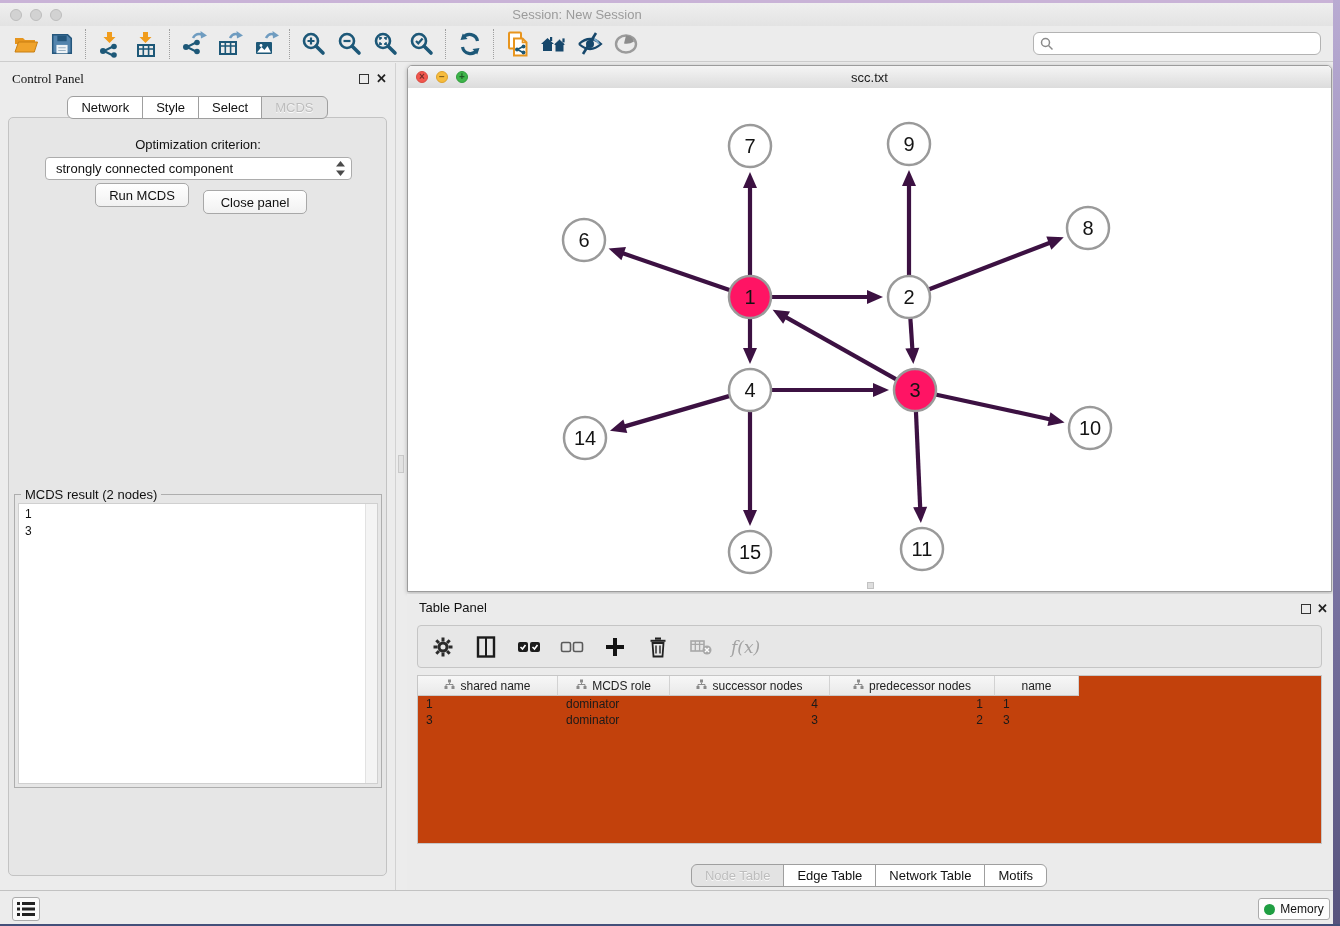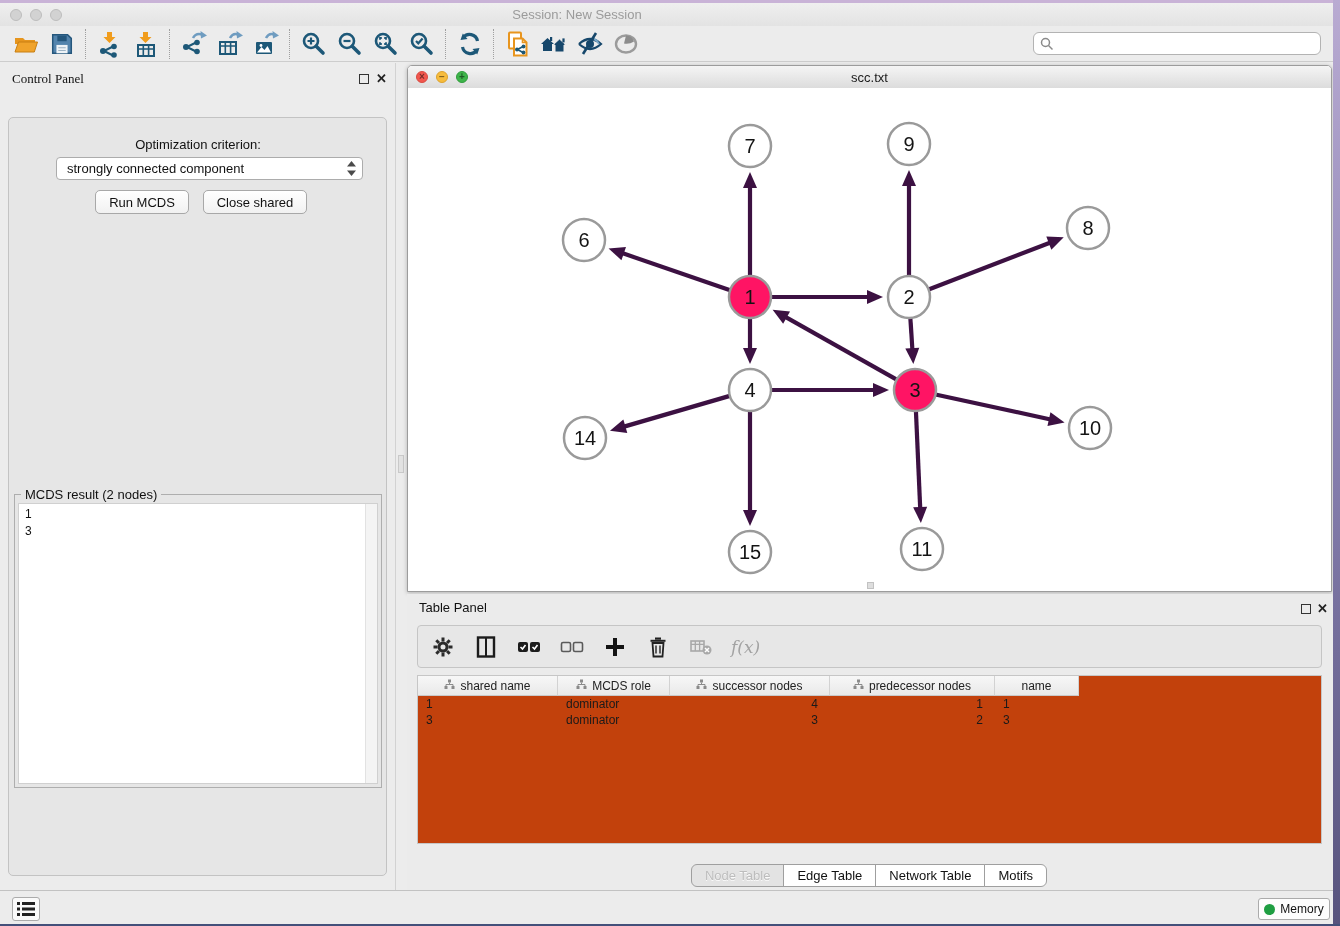--- a/index.html
+++ b/index.html
@@ -30,24 +30,24 @@
   #cp-title{left:12px;top:71px;font-size:13px;color:#111;font-family:Liberation Serif, serif;}
   .float-ico{width:10px;height:10px;border:1.6px solid #333;box-sizing:border-box;background:transparent;}
   .close-ico{font-size:13px;font-weight:bold;color:#222;line-height:13px;}
   #cp-tabs{left:0;top:96px;width:396px;display:flex;justify-content:center;z-index:3;}
   .mtab{font-size:13px;padding:3px 13px;background:#fff;border:1px solid #9f9f9f;margin-left:-1px;color:#111;white-space:nowrap;}
   .mtab:first-child{border-radius:6px 0 0 6px;}
   .mtab:last-child{border-radius:0 6px 6px 0;}
   .mtab.sel{background:#e3e3e3;color:#bdbdbd;text-shadow:0 1px 0 #fafafa;}
   #cp-body{left:8px;top:117px;width:379px;height:759px;background:#e6e6e6;border:1px solid #c3c3c3;border-radius:5px;box-sizing:border-box;}
   #opt-label{left:0;top:137px;width:396px;text-align:center;font-size:13px;color:#111;}
-  #criterion{left:56px;top:157px;width:307px;height:23px;background:#fff;border:1px solid #acacac;border-radius:4px;box-sizing:border-box;display:flex;align-items:center;padding-left:10px;font-size:13px;color:#111;}
+  #criterion{left:45px;top:157px;width:307px;height:23px;background:#fff;border:1px solid #acacac;border-radius:4px;box-sizing:border-box;display:flex;align-items:center;padding-left:10px;font-size:13px;color:#111;}
   #criterion svg{margin-left:auto;margin-right:6px;}
   .pbtn{height:24px;background:linear-gradient(180deg,#ffffff,#f1f1f1);border:1px solid #a8a8a8;border-radius:5px;box-sizing:border-box;display:flex;align-items:center;justify-content:center;font-size:13px;color:#111;}
-  #run-btn{left:95px;top:190px;width:94px;}
+  #run-btn{left:95px;top:183px;width:94px;}
   #closep-btn{left:203px;top:190px;width:104px;}
   #mcds-fieldset{left:14px;top:494px;width:368px;height:294px;border:1px solid #aeaeae;box-sizing:border-box;}
   #mcds-legend{position:absolute;top:-8px;left:6px;background:#e6e6e6;padding:0 4px;font-size:13px;color:#111;}
   #mcds-result{position:absolute;left:3px;top:8px;right:3px;bottom:3px;background:#fff;border:1px solid #d0d0d0;box-sizing:border-box;}
   #mcds-result-text{margin:0;padding:2px 6px;font-family:"Liberation Sans",sans-serif;font-size:12px;line-height:17px;color:#111;white-space:pre;}
   #mcds-scroll{position:absolute;right:0;top:0;bottom:0;width:11px;background:#f4f4f4;border-left:1px solid #e2e2e2;}
 
   
   #splitter{left:396px;top:63px;width:11px;height:827px;}
   #splitter-grip{left:398px;top:455px;width:6px;height:18px;background:#e2e2e2;border:1px solid #c9c9c9;box-sizing:border-box;}
@@ -242,31 +242,37 @@
           <line x1="8.5" y1="8.5" x2="12.5" y2="12.5" stroke="#8a8a8a" stroke-width="1.5"></line>
         </svg>
       <input type="text" placeholder="" style="">
     </div>
   </div>
 
   <div class="abs" id="control-panel"></div>
   <div class="abs" id="cp-title">Control Panel</div>
   <div class="abs float-ico" style="left:359px;top:74px;"></div>
   <div class="abs close-ico" style="left:376px;top:72px;">✕</div>
+  <div class="abs" id="cp-tabs">
+      <span class="mtab">Network</span>
+      <span class="mtab">Style</span>
+      <span class="mtab">Select</span>
+      <span class="mtab sel">MCDS</span>
+    </div>
   <div class="abs" id="cp-body"></div>
   <div class="abs" id="opt-label">Optimization criterion:</div>
   <div class="abs" id="criterion">
     <span>strongly connected component</span>
     <svg width="9" height="15" viewBox="0 0 9 15">
         <polygon points="4.5,0 9,5.5 0,5.5" fill="#4a4a4a"></polygon>
         <polygon points="0,9.5 9,9.5 4.5,15" fill="#4a4a4a"></polygon>
       </svg>
   </div>
   <div class="abs pbtn" id="run-btn">Run MCDS</div>
-  <div class="abs pbtn" id="closep-btn">Close shared</div>
+  <div class="abs pbtn" id="closep-btn">Close panel</div>
   <div class="abs" id="mcds-fieldset">
     <span id="mcds-legend">MCDS result (2 nodes)</span>
     <div id="mcds-result">
       <pre id="mcds-result-text">1
 3</pre>
       <div id="mcds-scroll"></div>
     </div>
   </div>
 
   <div class="abs" id="splitter"></div>

